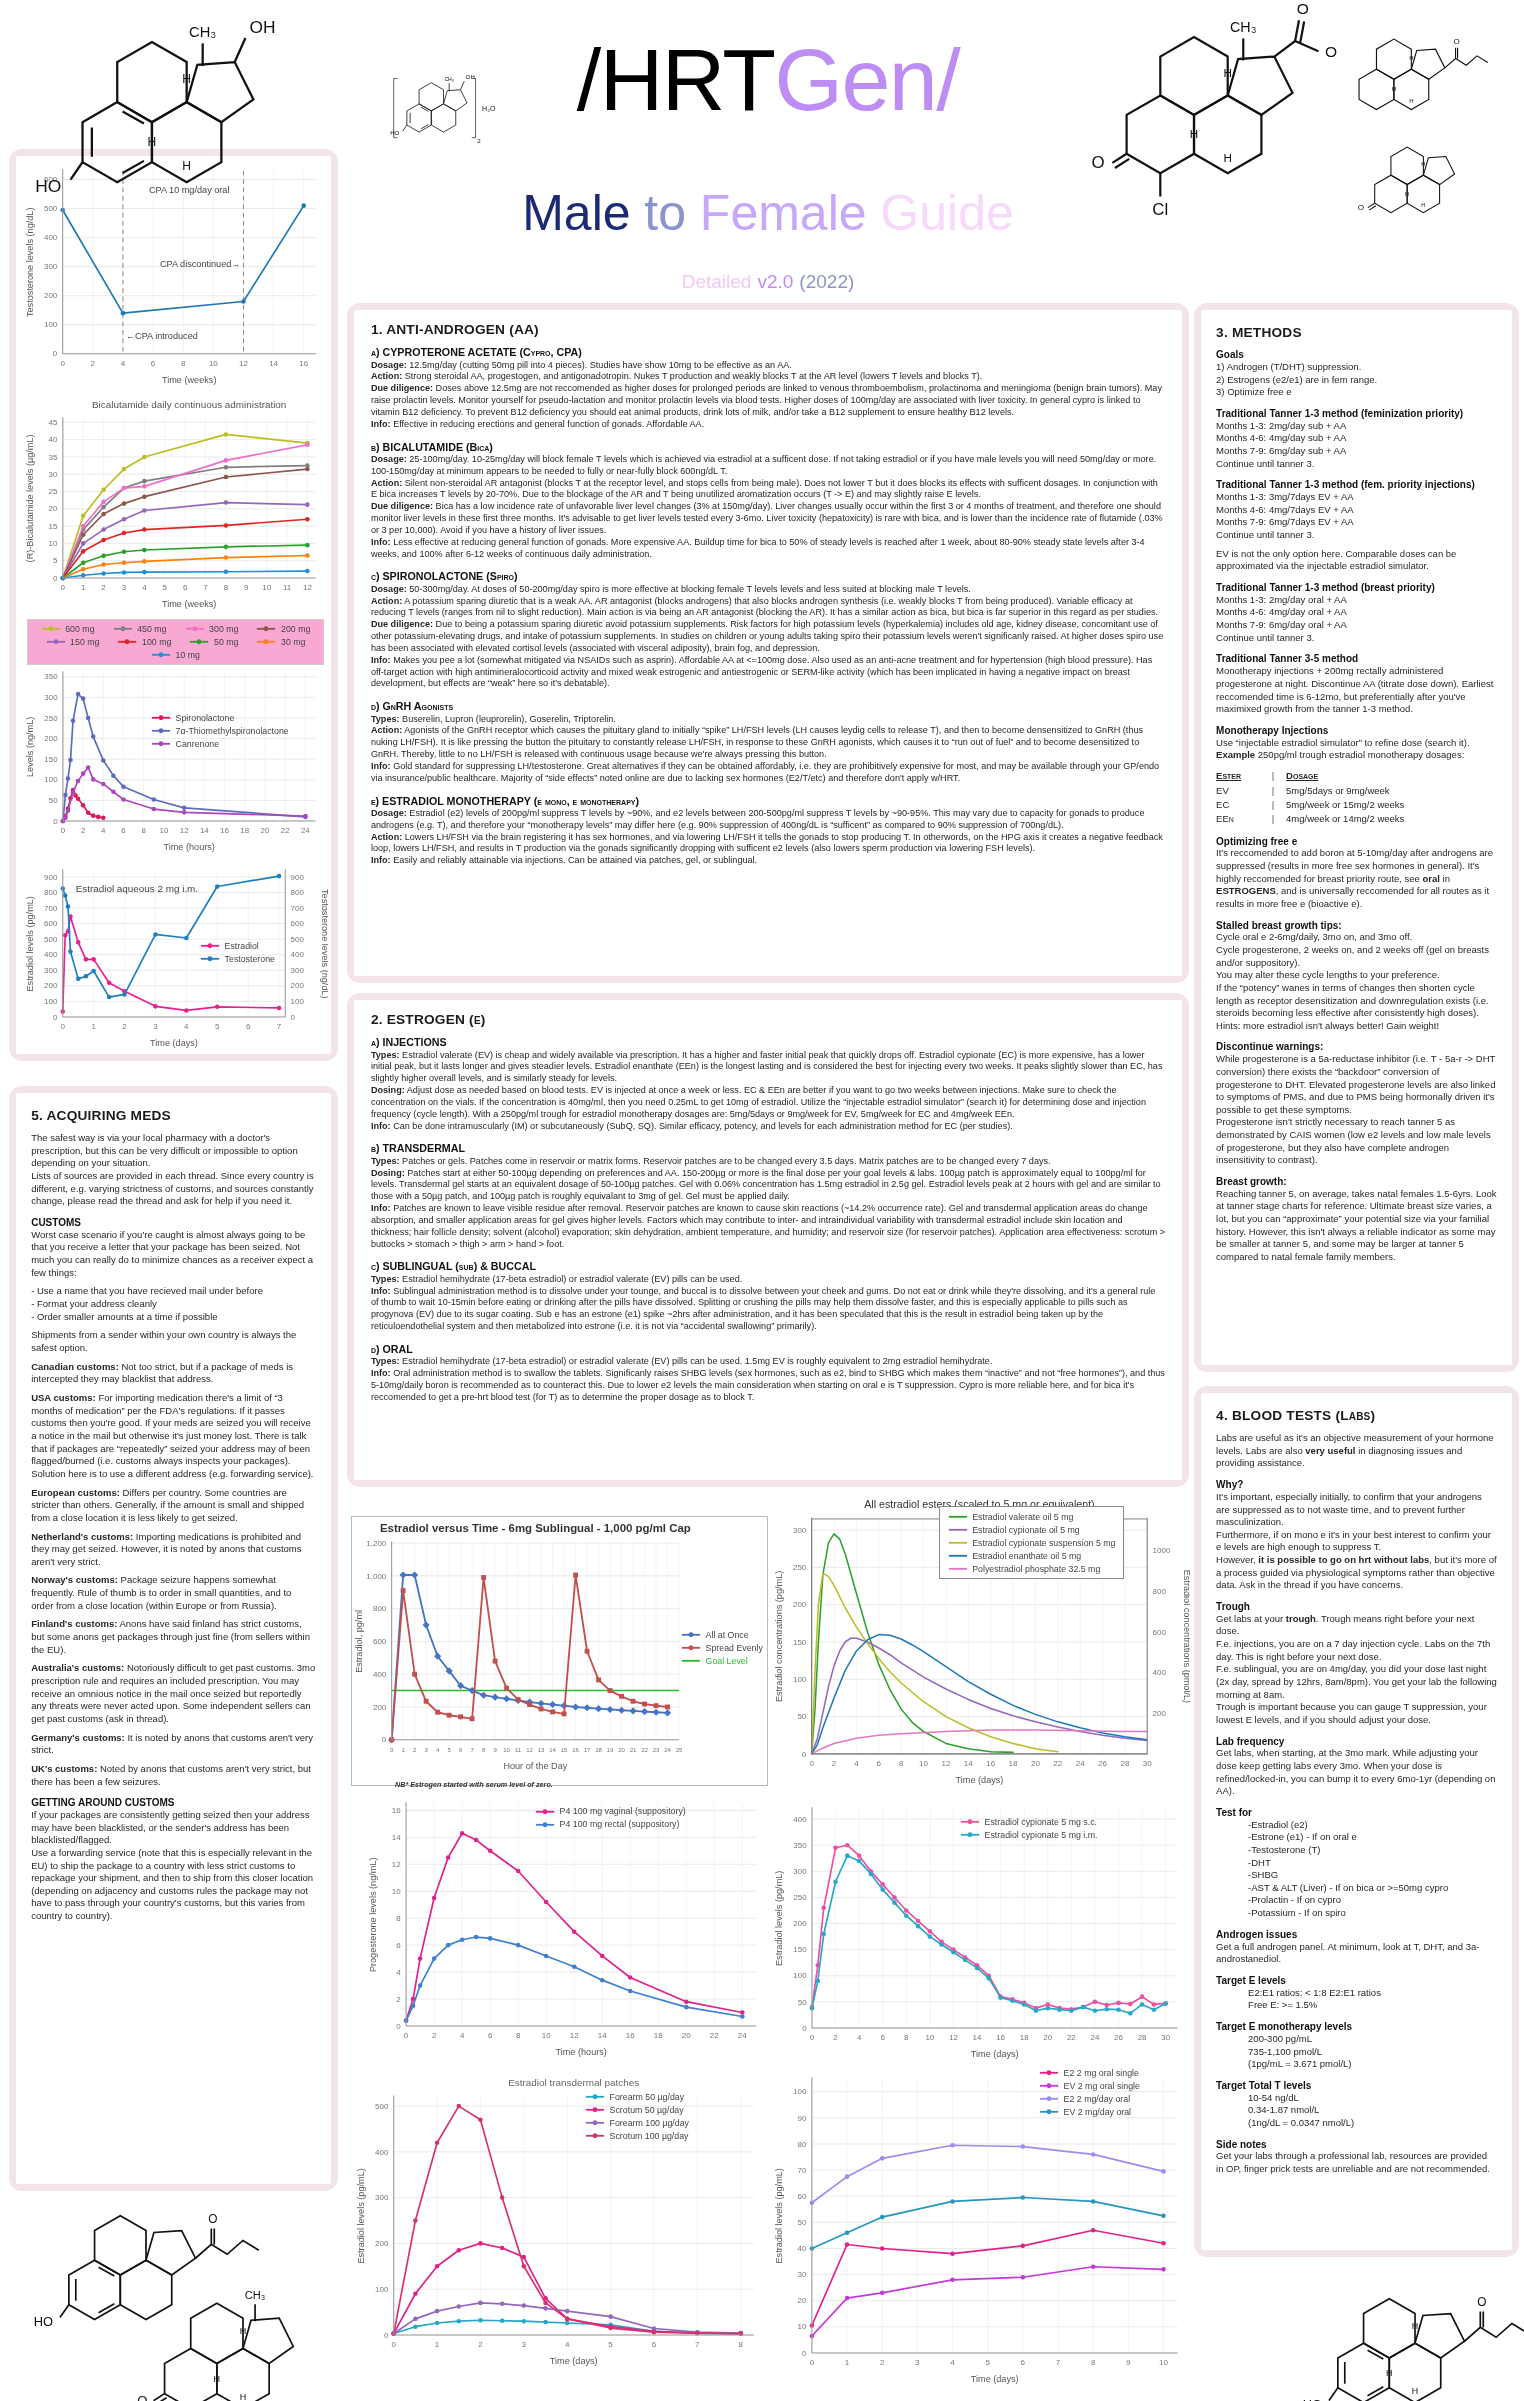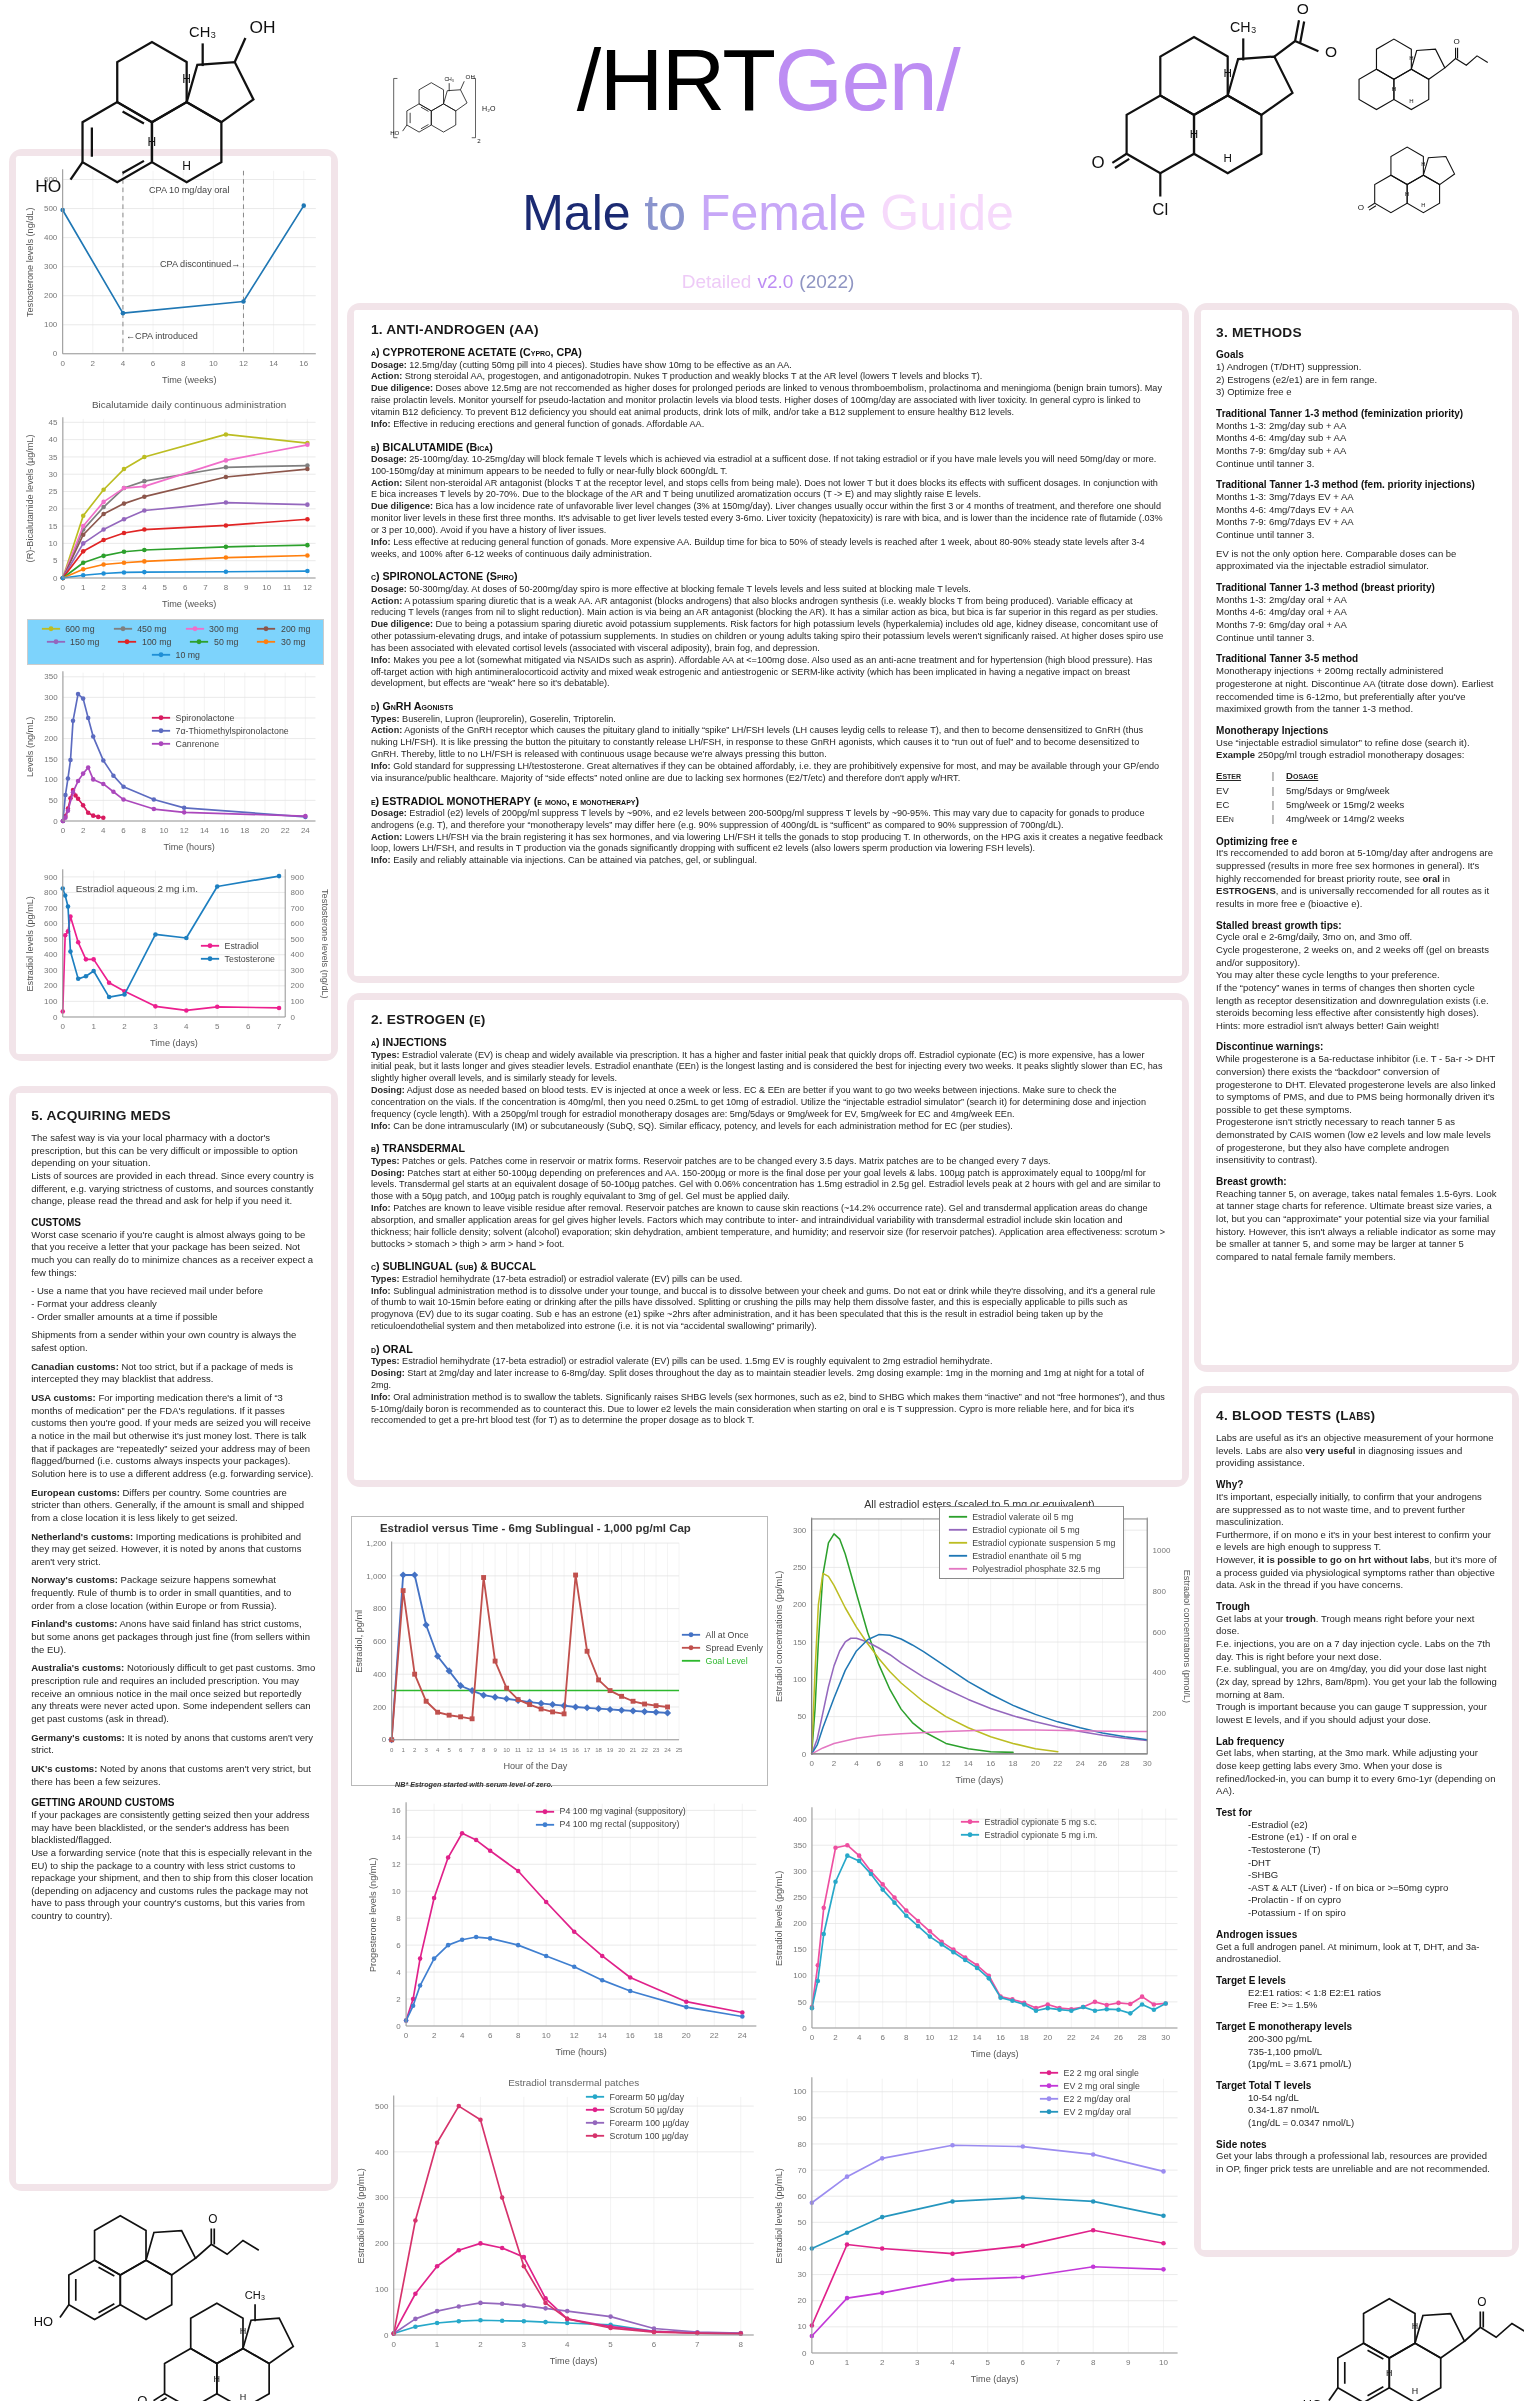--- a/index.html
+++ b/index.html
@@ -38,21 +38,21 @@
   .ester-table{margin:7.6px 0 1.5px 0;font-size:9.5px;color:#262626}
   .et-row{display:flex;line-height:1.5}
   .et-c1{width:44px;font-variant:small-caps}
   .et-sep{width:26px;text-align:center;color:#555}
   .et-head .u{text-decoration:underline;font-weight:bold;font-variant:small-caps}
 
   
   .chart{position:absolute;background:transparent}
   .chart svg text{font-family:"Liberation Sans",sans-serif}
   .chart-border{border:0.8px solid #b9b9b9;background:#fff}
-  .legend-bottom{border:0.8px solid #cccccc;background:#7dd3fc;display:flex;flex-wrap:wrap;
+  .legend-bottom{border:0.8px solid #cccccc;background:#f9a8d4;display:flex;flex-wrap:wrap;
                  gap:3px 18px;justify-content:center;align-items:center;padding:3.8px 7.6px;
                  margin:3px auto 0;width:fit-content;max-width:92%}
   .legend-inside{position:absolute;display:flex;flex-direction:column;gap:3px}
   .lg-box{border:0.8px solid #8a8a8a;background:#fff;padding:4.6px 7.6px}
   .lgi{display:flex;align-items:center;gap:4.6px;font-size:8.8px;color:#444;white-space:nowrap}
   .chart-note{font-size:7.2px;font-weight:bold;font-style:italic;color:#333;margin:1.5px 0 0 43px}
 
   .struct{position:absolute}
 </style>
 </head>
@@ -566,21 +566,20 @@
    <p><span class="lbl">Info:</span> <span>Patches are known to leave visible residue after removal. Reservoir patches are known to cause skin reactions (~14.2% occurrence rate). Gel and transdermal application areas do change absorption, and smaller application areas for gel gives higher levels. Factors which may contribute to inter- and intraindividual variability with transdermal estradiol include skin location and thickness; hair follicle density; solvent (alcohol) evaporation; skin dehydration, ambient temperature, and humidity; and reservoir size (for reservoir patches). Application area effectiveness: scrotum &gt; buttocks &gt; stomach &gt; thigh &gt; arm &gt; hand &gt; foot.</span></p>
   </div>
   <div class="entry">
    <h3 class="drug">c) SUBLINGUAL (sub) &amp; BUCCAL</h3>
    <p><span class="lbl">Types:</span> <span>Estradiol hemihydrate (17-beta estradiol) or estradiol valerate (EV) pills can be used.</span></p>
    <p><span class="lbl">Info:</span> <span>Sublingual administration method is to dissolve under your tounge, and buccal is to dissolve between your cheek and gums. Do not eat or drink while they're dissolving, and it's a general rule of thumb to wait 10-15min before eating or drinking after the pills have dissolved. Splitting or crushing the pills may help them dissolve faster, and this is especially applicable to pills such as progynova (EV) due to its sugar coating. Sub e has an estrone (e1) spike ~2hrs after administration, and it has been speculated that this is the result in estradiol being taken up by the reticuloendothelial system and then metabolized into estrone (i.e. it is not via “accidental swallowing” primarily).</span></p>
   </div>
   <div class="entry">
    <h3 class="drug">d) ORAL</h3>
    <p><span class="lbl">Types:</span> <span>Estradiol hemihydrate (17-beta estradiol) or estradiol valerate (EV) pills can be used. 1.5mg EV is roughly equivalent to 2mg estradiol hemihydrate.</span></p>
-   <p><span class="lbl">Dosing:</span> <span>Start at 2mg/day and later increase to 6-8mg/day. Split doses throughout the day as to maintain steadier levels. 2mg dosing example: 1mg in the morning and 1mg at night for a total of 2mg.</span></p>
    <p><span class="lbl">Info:</span> <span>Oral administration method is to swallow the tablets. Significanly raises SHBG levels (sex hormones, such as e2, bind to SHBG which makes them “inactive” and not “free hormones”), and thus 5-10mg/daily boron is recommended as to counteract this. Due to lower e2 levels the main consideration when starting on oral e is T suppression. Cypro is more reliable here, and for bica it's reccomended to get a pre-hrt blood test (for T) as to determine the proper dosage as to block T.</span></p>
   </div>
  </div>
 </div>
 
 <div class="chart chart-border" style="left:351px;top:1516px;width:415px;height:268px"><svg width="417" height="258" viewBox="0 0 547 338">
       <line x1="52" y1="34" x2="52" y2="292" stroke="#efefef" stroke-width="1"></line>
       <line x1="67.08" y1="34" x2="67.08" y2="292" stroke="#efefef" stroke-width="1"></line>
       <line x1="82.16" y1="34" x2="82.16" y2="292" stroke="#efefef" stroke-width="1"></line>
       <line x1="97.24" y1="34" x2="97.24" y2="292" stroke="#efefef" stroke-width="1"></line>

